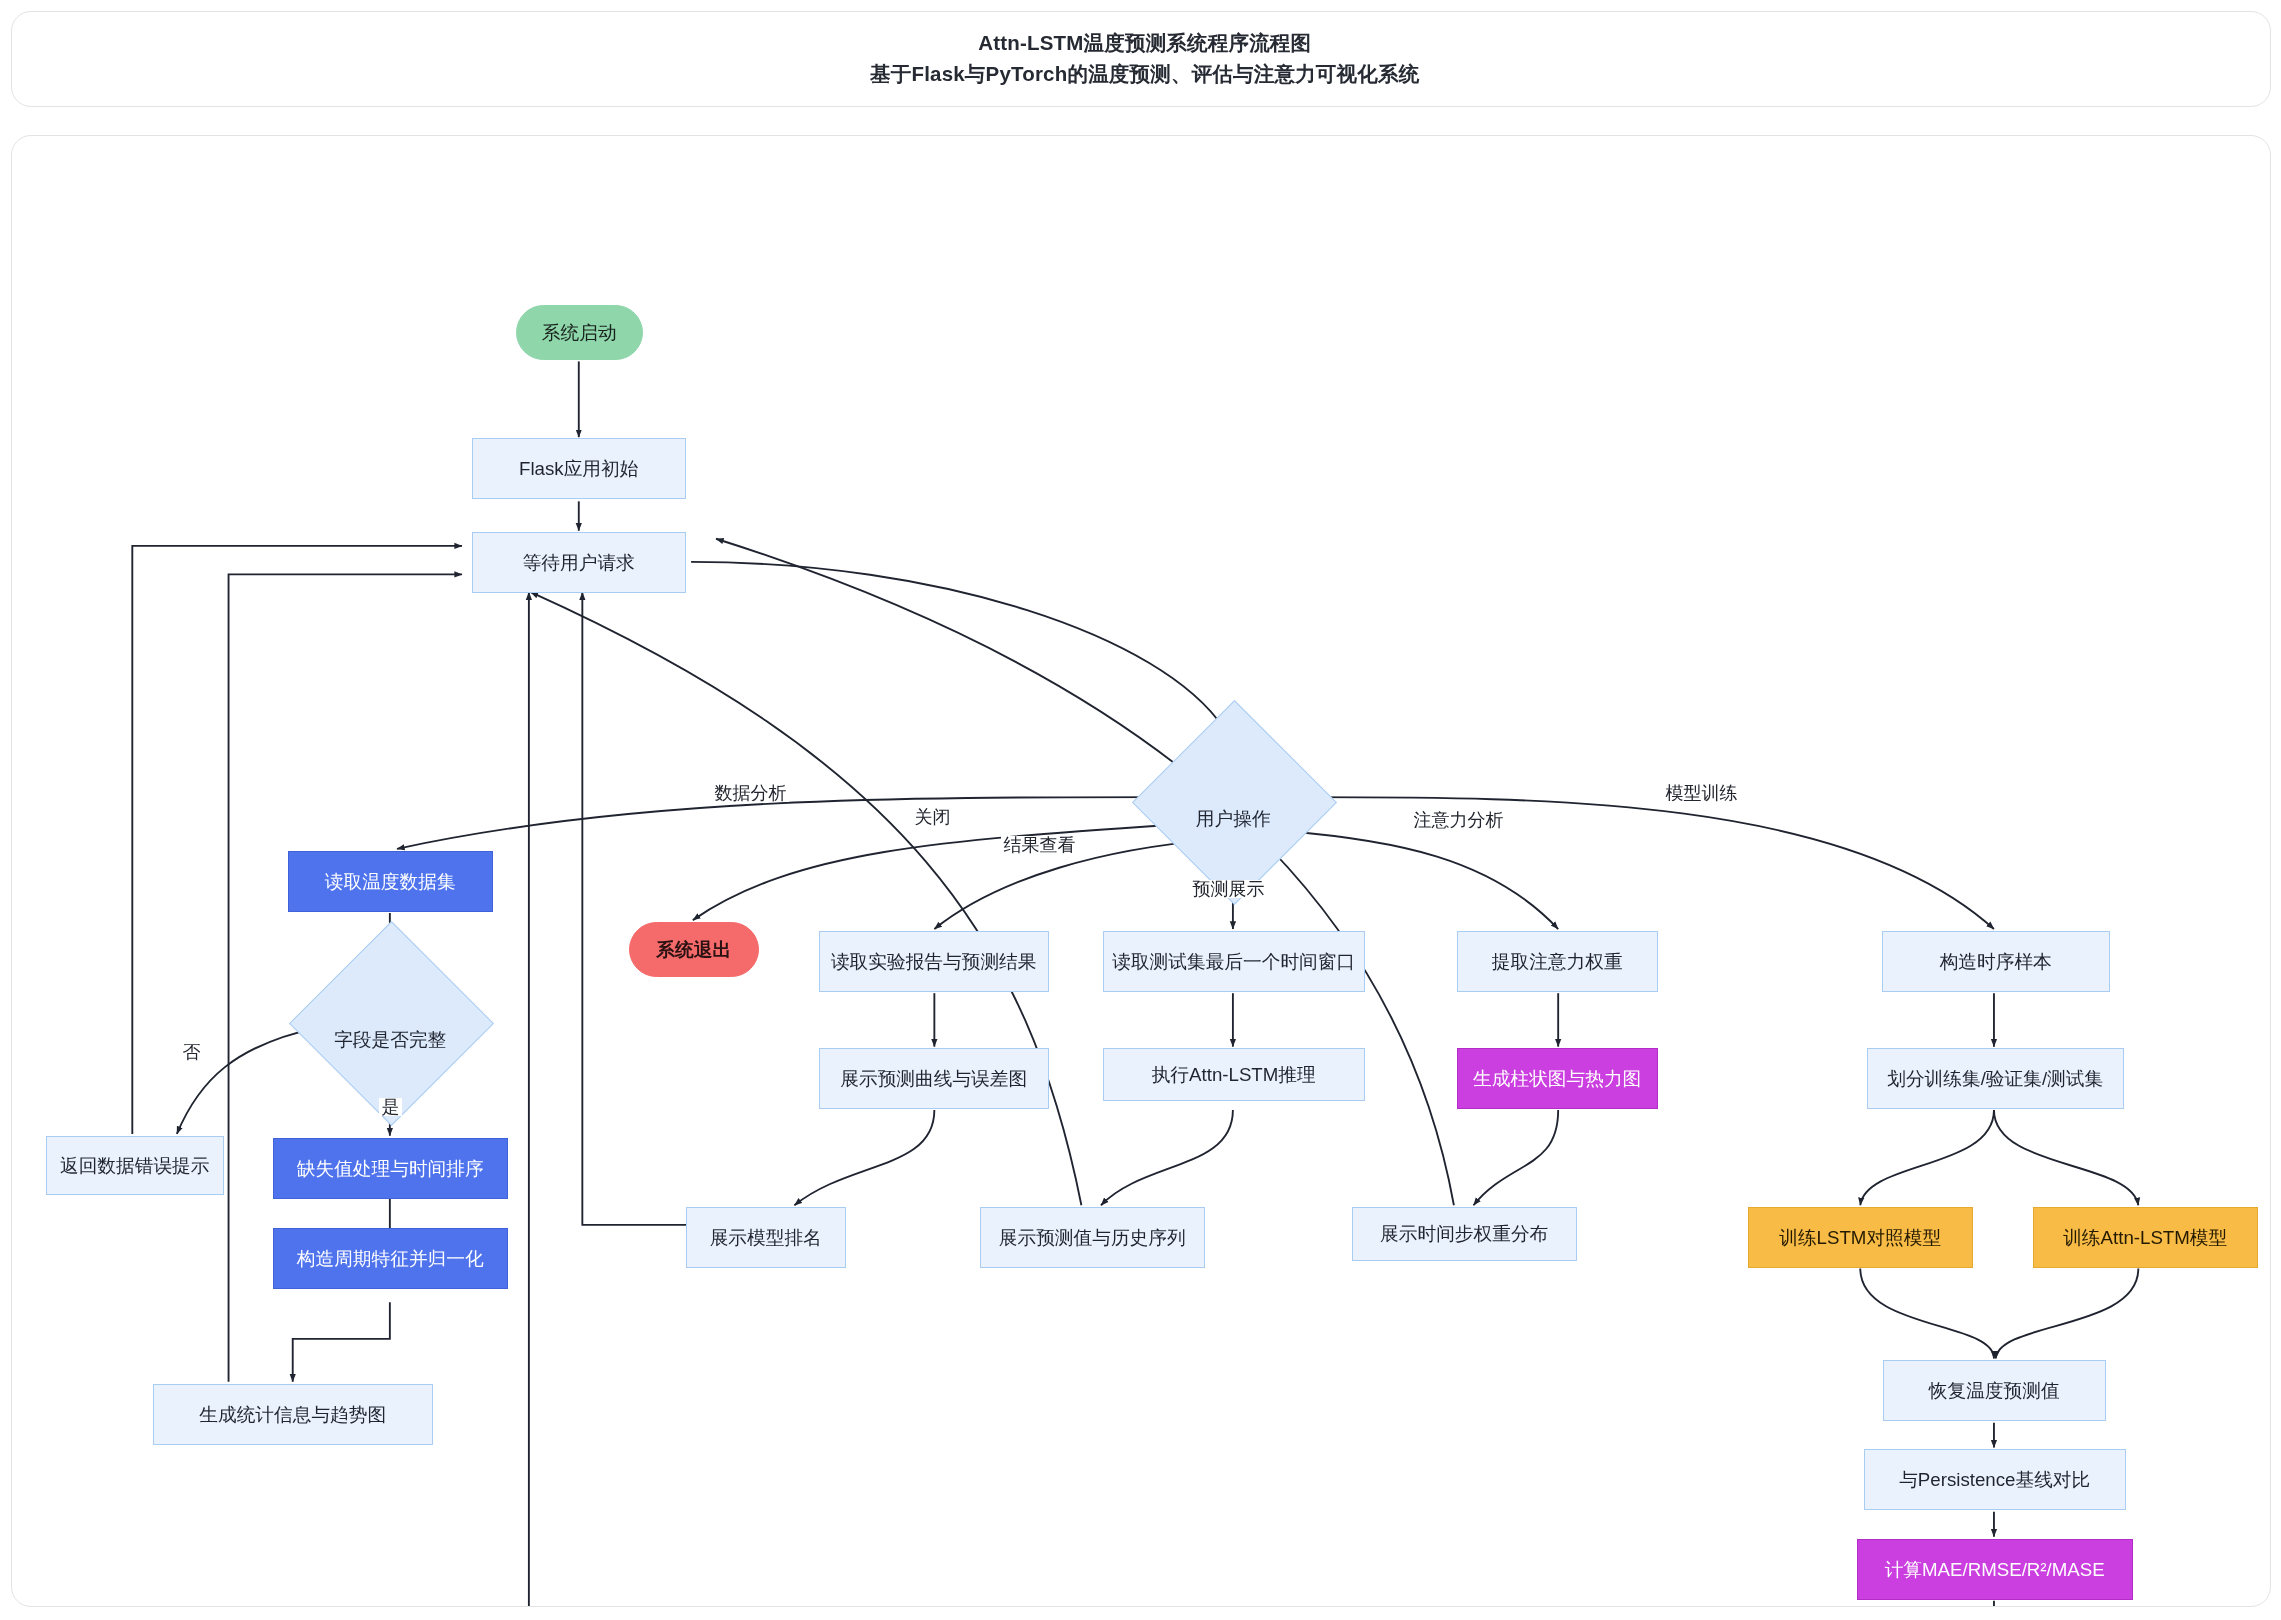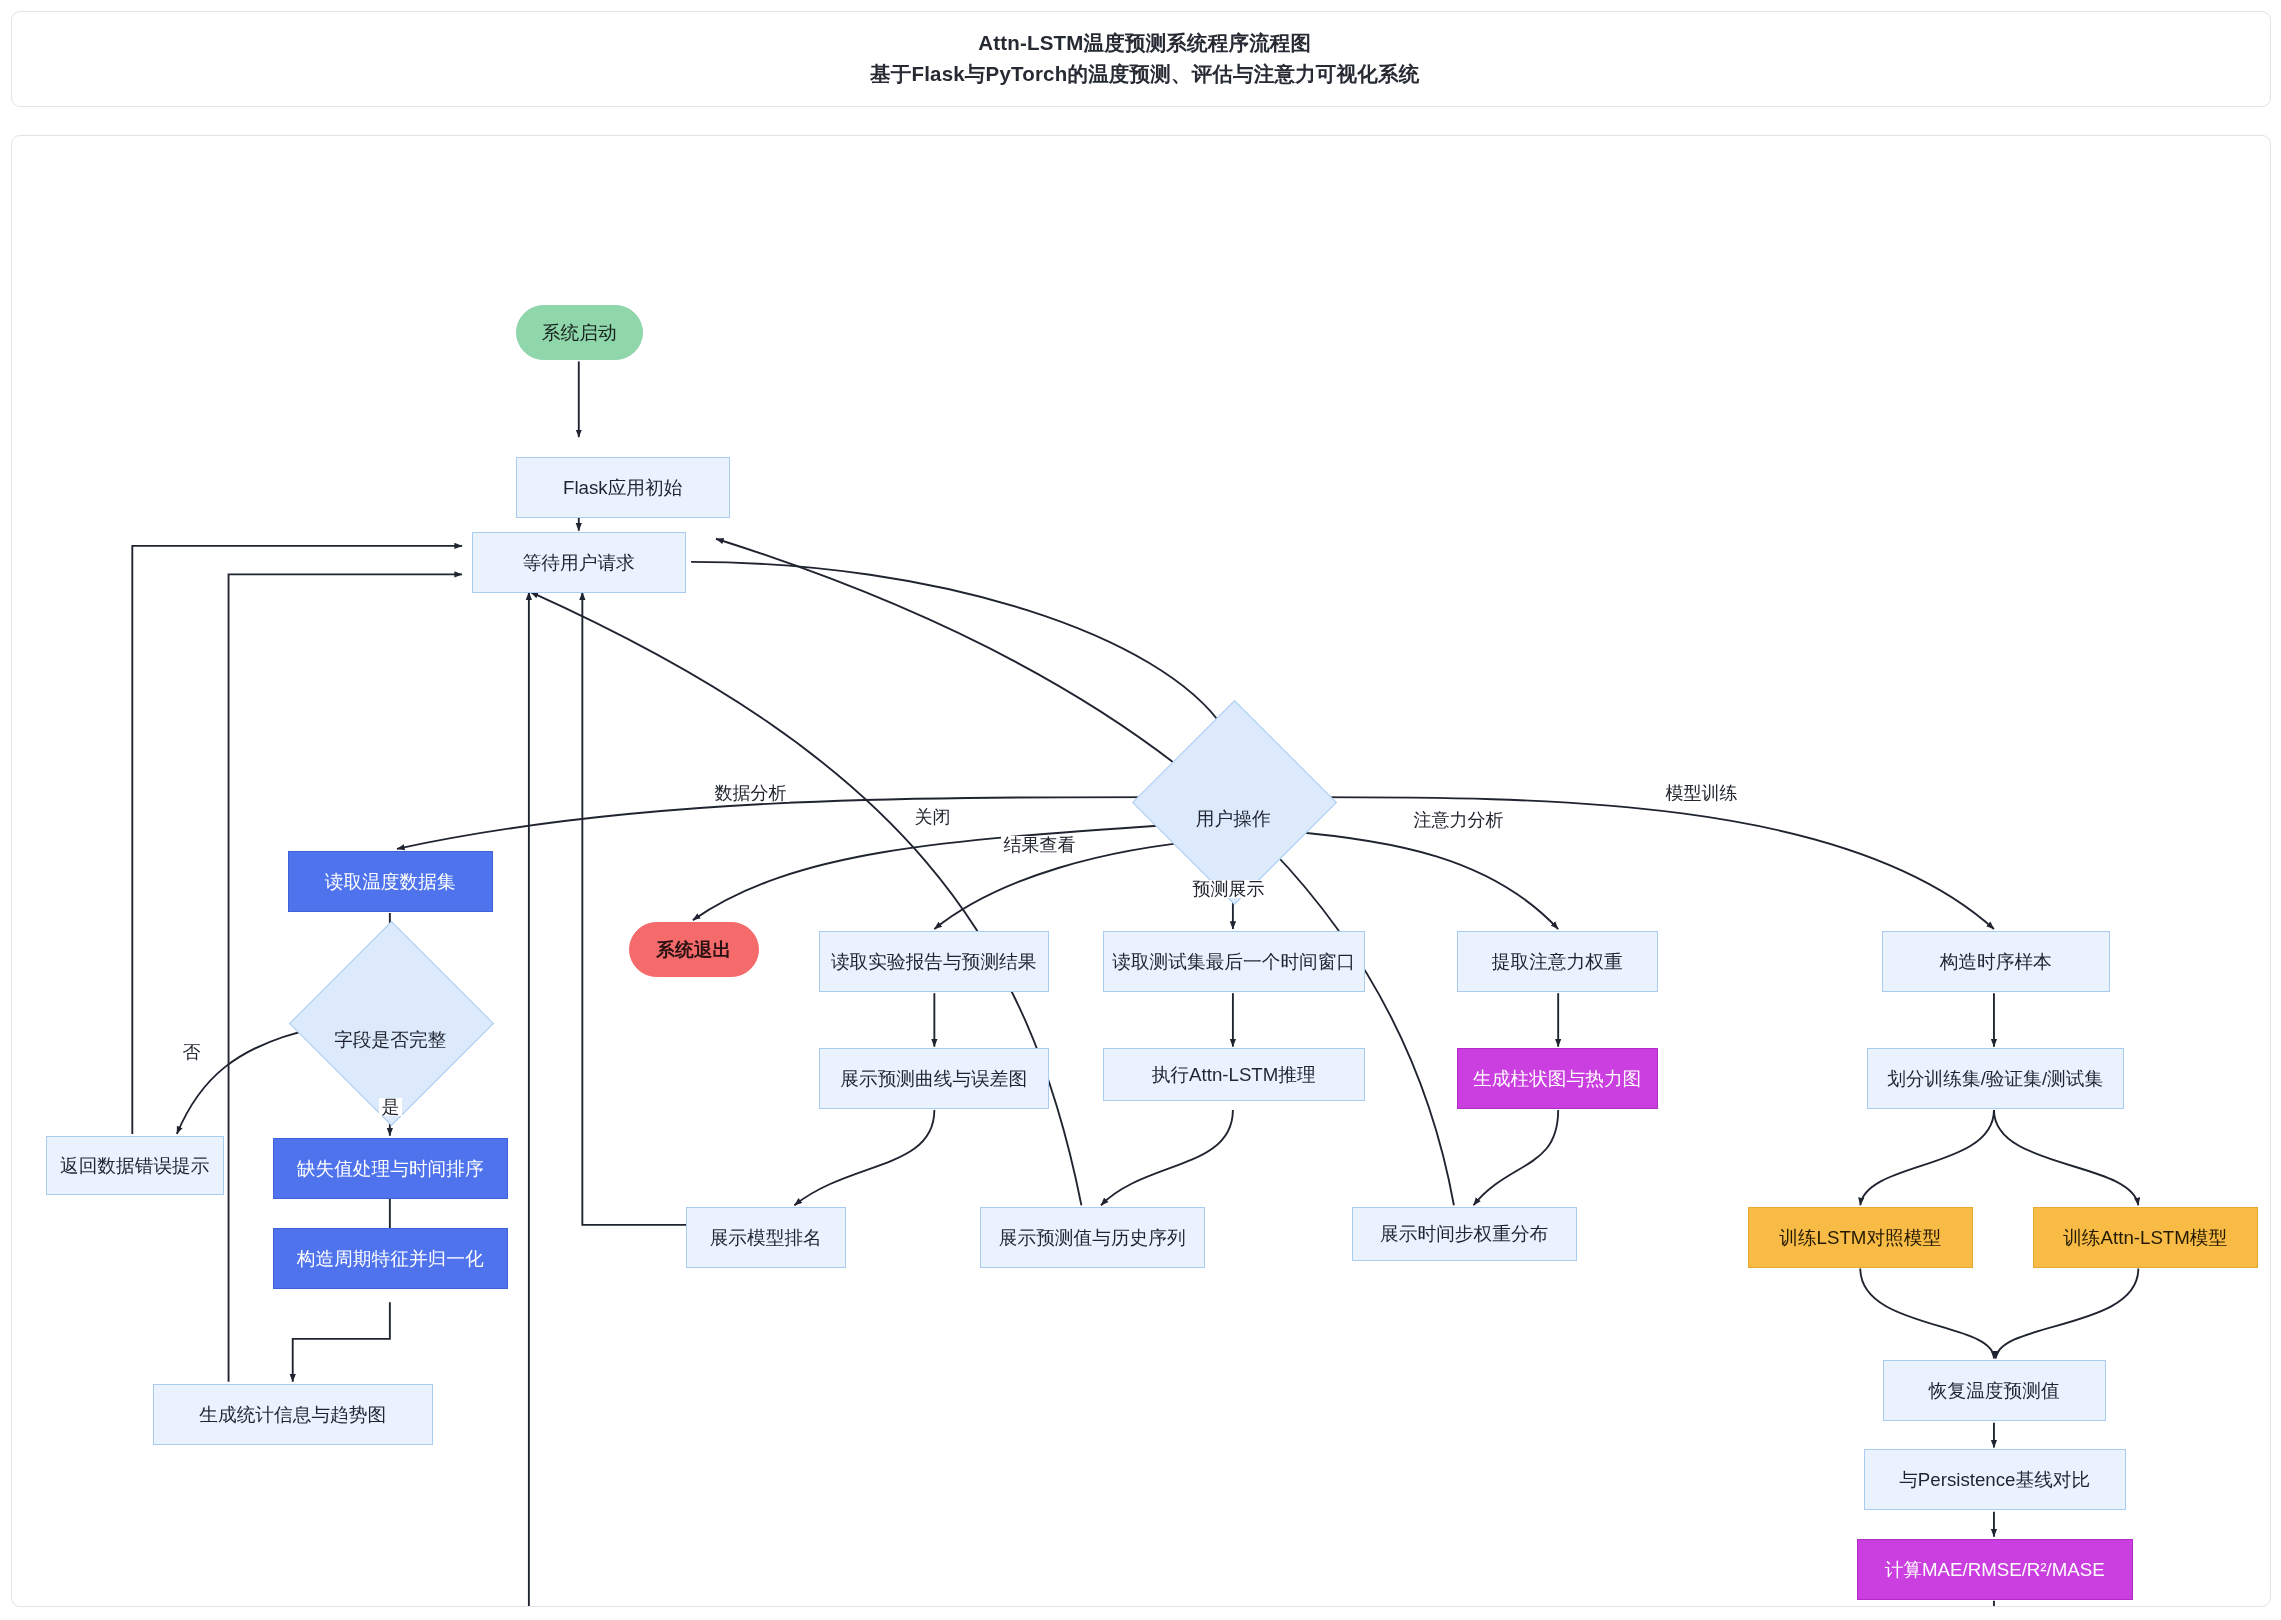--- a/index.html
+++ b/index.html
@@ -4,21 +4,21 @@
 <style>
   html,body{margin:0;padding:0;background:#ffffff;}
   body{
     width:2281px;height:1621px;
     font-family:"Liberation Sans","DejaVu Sans",sans-serif;
     color:#1f2430;
     -webkit-font-smoothing:antialiased;
   }
   .panel{
     border:0.9px solid #e3e3e3;
-    border-radius:9px;
+    border-radius:20px;
     background:#ffffff;
     box-sizing:border-box;
     padding-left:8px;
   }
   #header-panel{
     position:absolute;left:10.7px;top:10.7px;width:2260px;height:96px;
     display:flex;flex-direction:column;align-items:center;justify-content:center;
   }
   #title-main{font-size:20.5px;font-weight:700;color:#262a33;letter-spacing:0.2px;line-height:1.5;}
   #title-sub{font-size:20.5px;font-weight:700;color:#262a33;letter-spacing:0.2px;line-height:1.5;}
@@ -130,21 +130,21 @@
       <path d="M1618,1200 C1560,880 1320,620 790,452"></path>
 
       <path d="M1250,1702 L580,1702 L580,512"></path>
     </g>
   </svg>
 
   <div class="nd n-start" style="left:504px;top:169px;width:127px;height:55px;">
     <span>系统启动</span>
   </div>
 
-  <div class="nd n-plain" style="left:460px;top:321px;width:214px;height:61px;margin-left:44px;">
+  <div class="nd n-plain" style="left:460px;top:302px;width:214px;height:61px;">
     <span>Flask应用初始</span>
   </div>
 
   <div class="nd n-plain" style="left:460px;top:396px;width:214px;height:61px;">
     <span>等待用户请求</span>
   </div>
 
   <div class="nd n-diamond" style="left:1150px;top:594px;width:143px;height:143px;">
     <span class="dshape"></span>
     <span class="dtext">用户操作</span>

